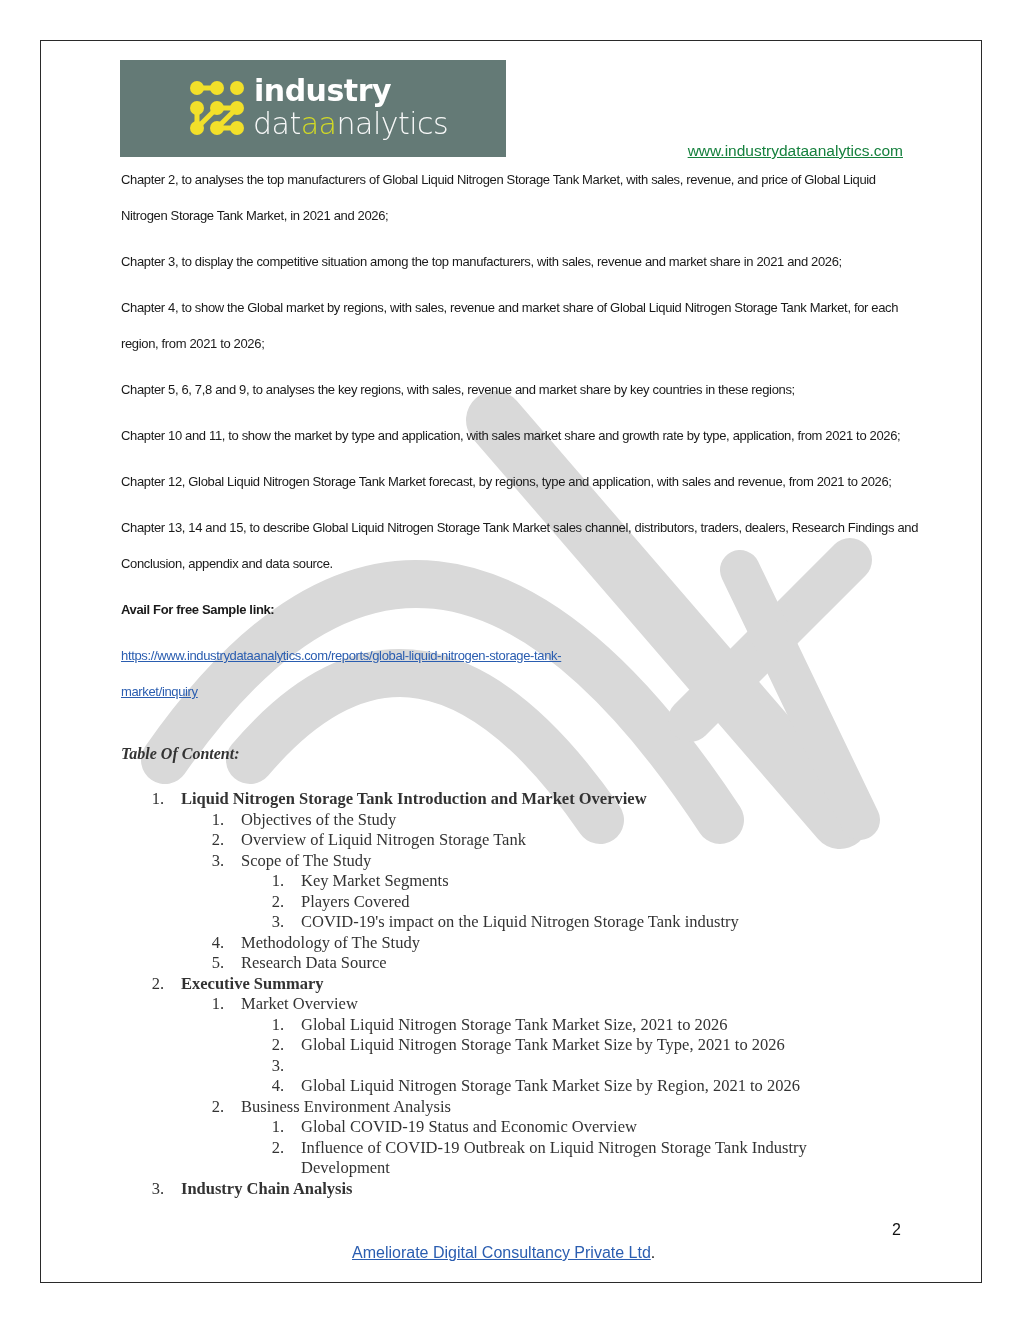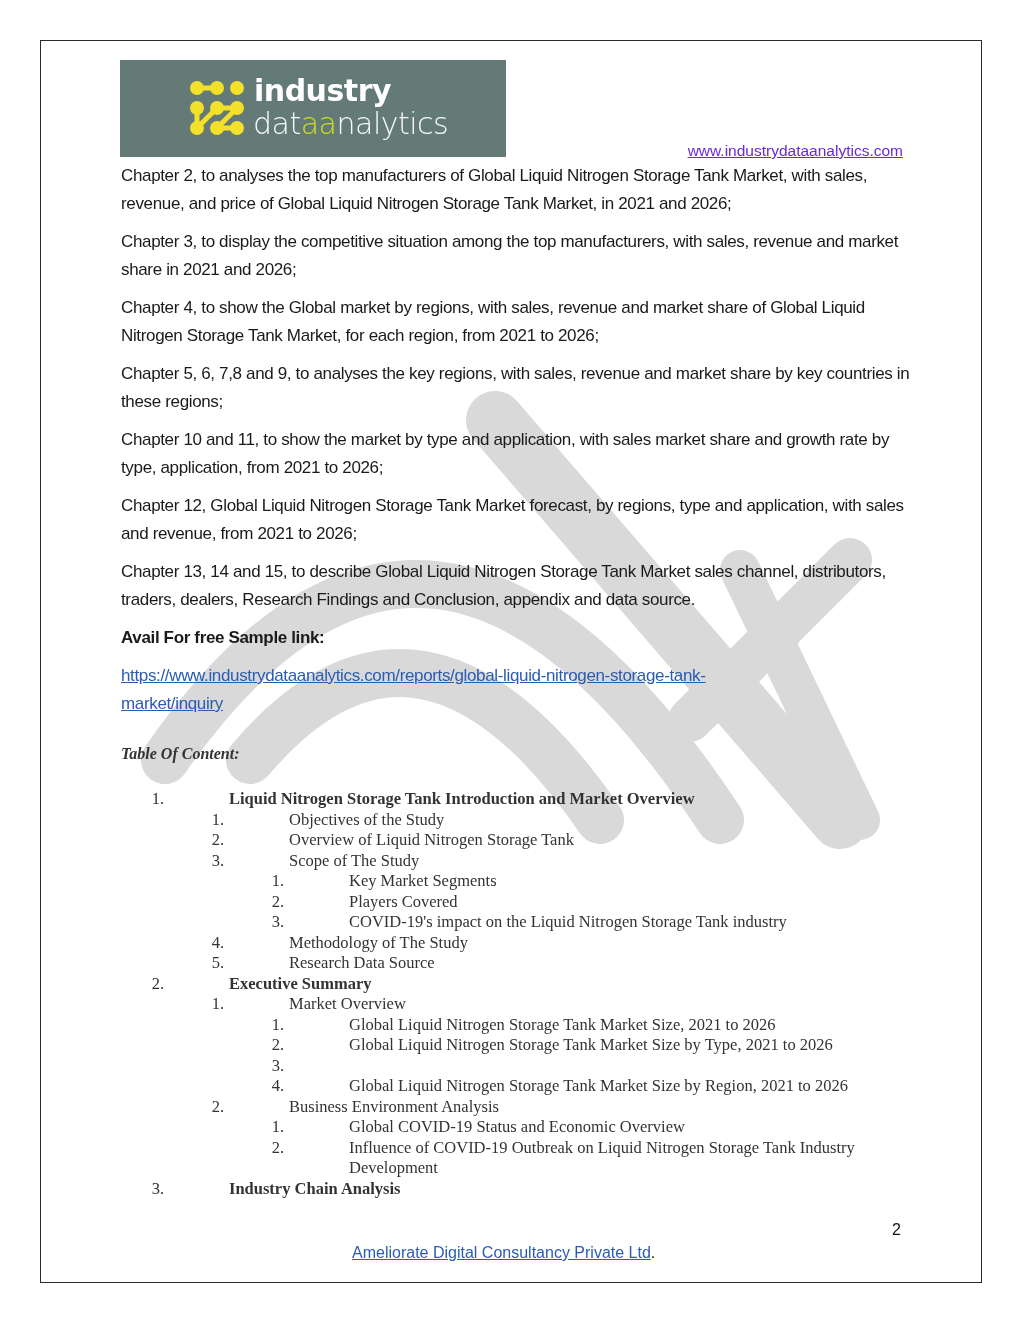--- a/index.html
+++ b/index.html
@@ -5,30 +5,30 @@
     html, body { margin: 0; padding: 0; background: #ffffff; }
     body { width: 1024px; height: 1325px; position: relative; overflow: hidden; font-family: "Liberation Sans", sans-serif; color: #1a1a1a; }
     .page-frame { position: absolute; left: 40px; top: 40px; width: 942px; height: 1243px; border: 1.5px solid #2a2a2a; box-sizing: border-box; }
     .watermark { position: absolute; left: 0; top: 0; width: 1024px; height: 1325px; pointer-events: none; z-index: 0; }
     .content { position: absolute; left: 0; top: 0; width: 1024px; height: 1325px; z-index: 1; }
     .logo { position: absolute; left: 120px; top: 60px; width: 386px; height: 97px; background: #647a76; }
     .logo-dots { position: absolute; left: 69px; top: 20px; width: 56px; height: 56px; }
     .logo-word1 { position: absolute; left: 134px; top: 13px; color: #ffffff; font-family: "DejaVu Sans", sans-serif; font-weight: bold; font-size: 30px; letter-spacing: -0.5px; }
     .logo-word2 { position: absolute; left: 133px; top: 46px; color: #ffffff; font-family: "DejaVu Sans", sans-serif; font-weight: 200; font-size: 30px; letter-spacing: -0.5px; opacity: 0.95; }
     .logo-word2 .hl { color: #d9e021; }
-    .site-link { position: absolute; right: 121px; top: 142px; font-size: 15.5px; color: #6d28d9; text-decoration: underline; }
-    .body-text { position: absolute; left: 121px; top: 162px; width: 800px; font-family: "Liberation Sans", sans-serif; font-size: 17px; line-height: 28px; letter-spacing: -0.35px; }
+    .site-link { position: absolute; right: 121px; top: 142px; font-size: 15.5px; color: #15803d; text-decoration: underline; }
+    .body-text { position: absolute; left: 121px; top: 162px; width: 800px; font-family: "Liberation Sans", sans-serif; font-size: 13px; line-height: 36px; letter-spacing: -0.35px; }
     .para { margin: 0 0 10px 0; }
     .sample-head { font-weight: bold; margin: 0 0 10px 0; }
     .sample-link { color: #2a5db0; text-decoration: underline; margin: 0; display: block; width: 700px; word-break: break-all; }
     .toc-title { position: absolute; left: 121px; top: 745px; font-family: "Liberation Serif", serif; font-weight: bold; font-size: 16px; color: #333; font-style: italic; }
     .toc { position: absolute; left: 0; top: 789px; width: 1024px; font-family: "Liberation Serif", serif; font-size: 16.5px; line-height: 20.5px; color: #333; }
     .toc-row { position: relative; height: 20.5px; white-space: nowrap; }
     .toc-num { position: absolute; text-align: right; }
-    .toc-text { position: absolute; margin-left: 48px; }
+    .toc-text { position: absolute; }
     .toc-row.l1 .toc-num { left: 130px; width: 34px; }
     .toc-row.l1 .toc-text { left: 181px; font-weight: bold; }
     .toc-row.l2 .toc-num { left: 190px; width: 34px; }
     .toc-row.l2 .toc-text { left: 241px; }
     .toc-row.l3 .toc-num { left: 250px; width: 34px; }
     .toc-row.l3 .toc-text { left: 301px; text-align: center; }
     .toc-row.cont .toc-text { left: 301px; }
     .page-number { position: absolute; left: 892px; top: 1221px; font-size: 16px; color: #111; }
     .footer { position: absolute; left: 352px; top: 1244px; font-size: 16px; color: #111; }
     .footer a { color: #2a5db0; text-decoration: underline; }

